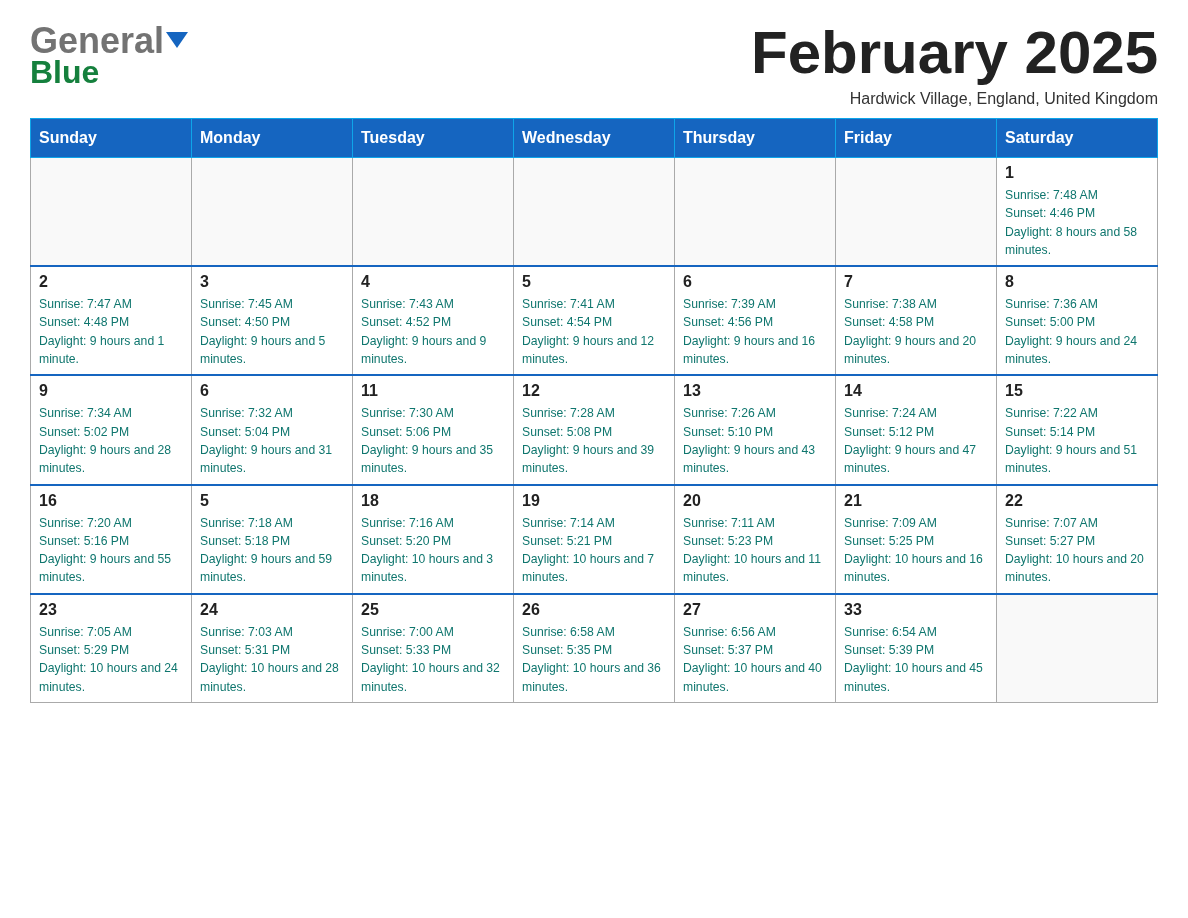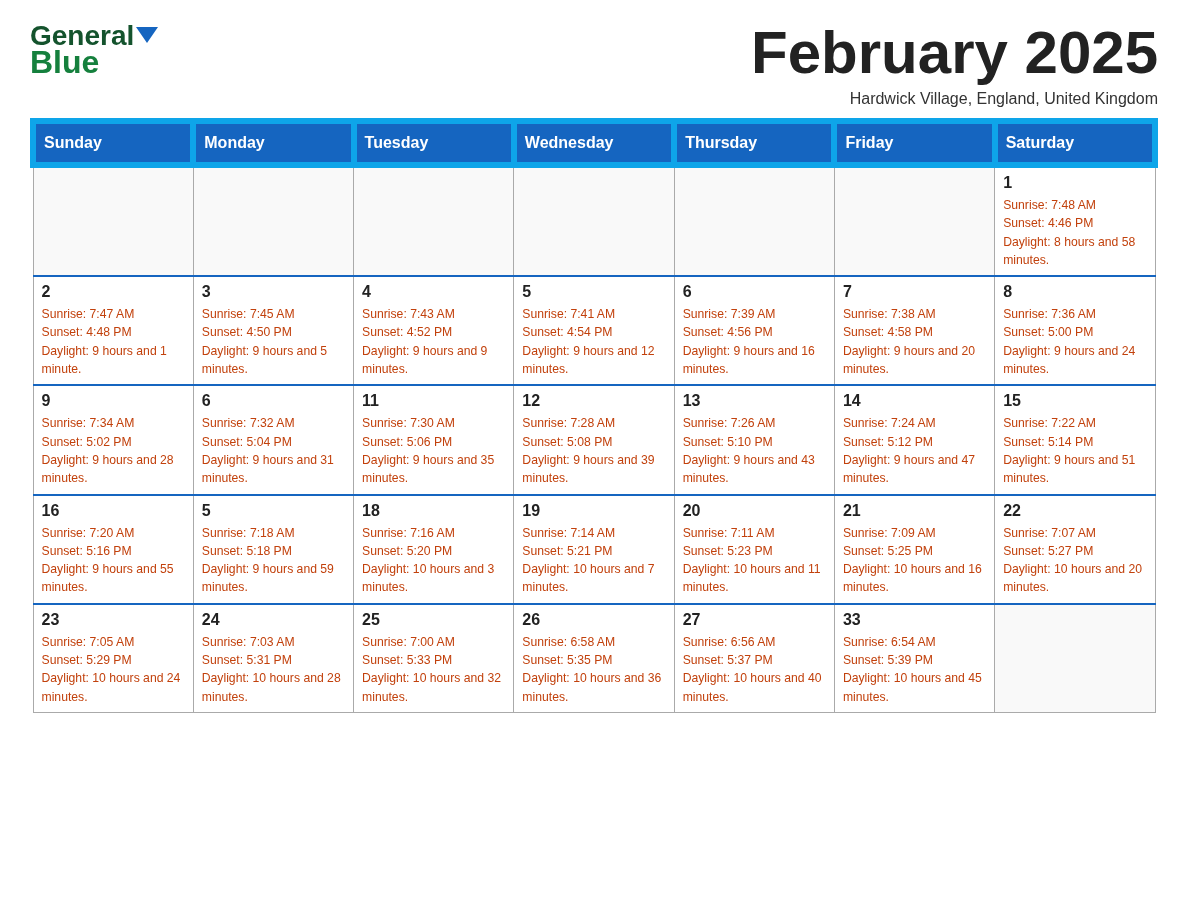--- a/index.html
+++ b/index.html
@@ -15,23 +15,23 @@
       justify-content: space-between;
       align-items: flex-start;
       margin-bottom: 10px;
     }
     .logo {
       display: flex;
       flex-direction: column;
       align-items: flex-start;
     }
     .logo-text-general {
-      font-size: 28px;
+      font-size: 36px;
       font-weight: bold;
-      color: #14532d;
+      color: #737373;
     }
     .logo-text-blue {
       font-size: 32px;
       font-weight: bold;
       color: #15803d;
       margin-top: -8px;
     }
     .title-block {
       text-align: right;
     }
@@ -51,21 +51,21 @@
       border-collapse: collapse;
       margin-top: 10px;
     }
     .calendar th {
       background-color: #1565c0;
       color: #fff;
       font-size: 16px;
       font-weight: 600;
       padding: 10px 8px;
       text-align: left;
-      border: 6px solid #0ea5e9;
+      border: 1px solid #0ea5e9;
     }
     .calendar td {
       vertical-align: top;
       border: 1px solid #aaa;
       padding: 6px 8px;
       width: calc(100% / 7);
       font-size: 12.5px;
       color: #333;
       background: #fff;
       min-height: 110px;
@@ -75,21 +75,21 @@
     }
     .day-number {
       font-size: 16px;
       font-weight: 600;
       color: #222;
       display: block;
       margin-bottom: 4px;
     }
     .day-info {
       font-size: 12.2px;
-      color: #c2410c;
+      color: #0f766e;
       line-height: 1.5;
     }
     .row-border td {
       border-top: 2px solid #1565c0;
     }
   </style>
 </head>
 <body>
 
 <div class="header">

